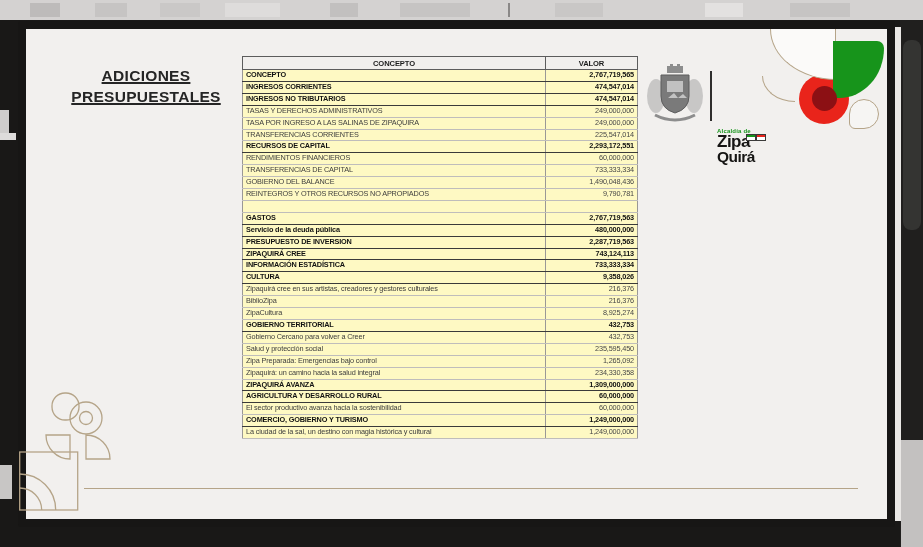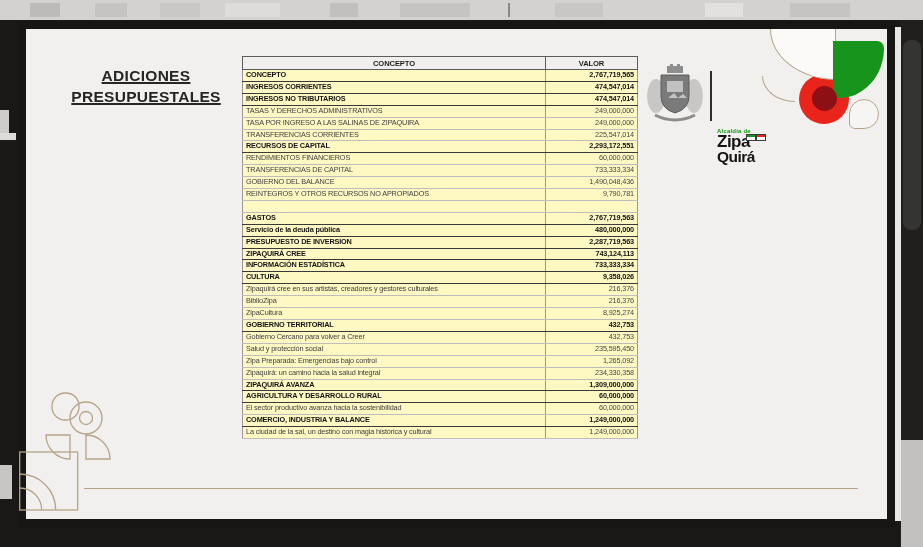--- a/index.html
+++ b/index.html
@@ -243,21 +243,21 @@
           </tr>
           <tr class="bold">
             <td class="c-concepto">AGRICULTURA Y DESARROLLO RURAL</td>
             <td class="c-valor">60,000,000</td>
           </tr>
           <tr>
             <td class="c-concepto">El sector productivo avanza hacia la sostenibilidad</td>
             <td class="c-valor">60,000,000</td>
           </tr>
           <tr class="bold">
-            <td class="c-concepto">COMERCIO, INDUSTRIA Y BALANCE</td>
+            <td class="c-concepto">COMERCIO, GOBIERNO Y TURISMO</td>
             <td class="c-valor">1,249,000,000</td>
           </tr>
           <tr>
             <td class="c-concepto">La ciudad de la sal, un destino con magia histórica y cultural</td>
             <td class="c-valor">1,249,000,000</td>
           </tr>
         </tbody>
     </table>
   </div>
 

